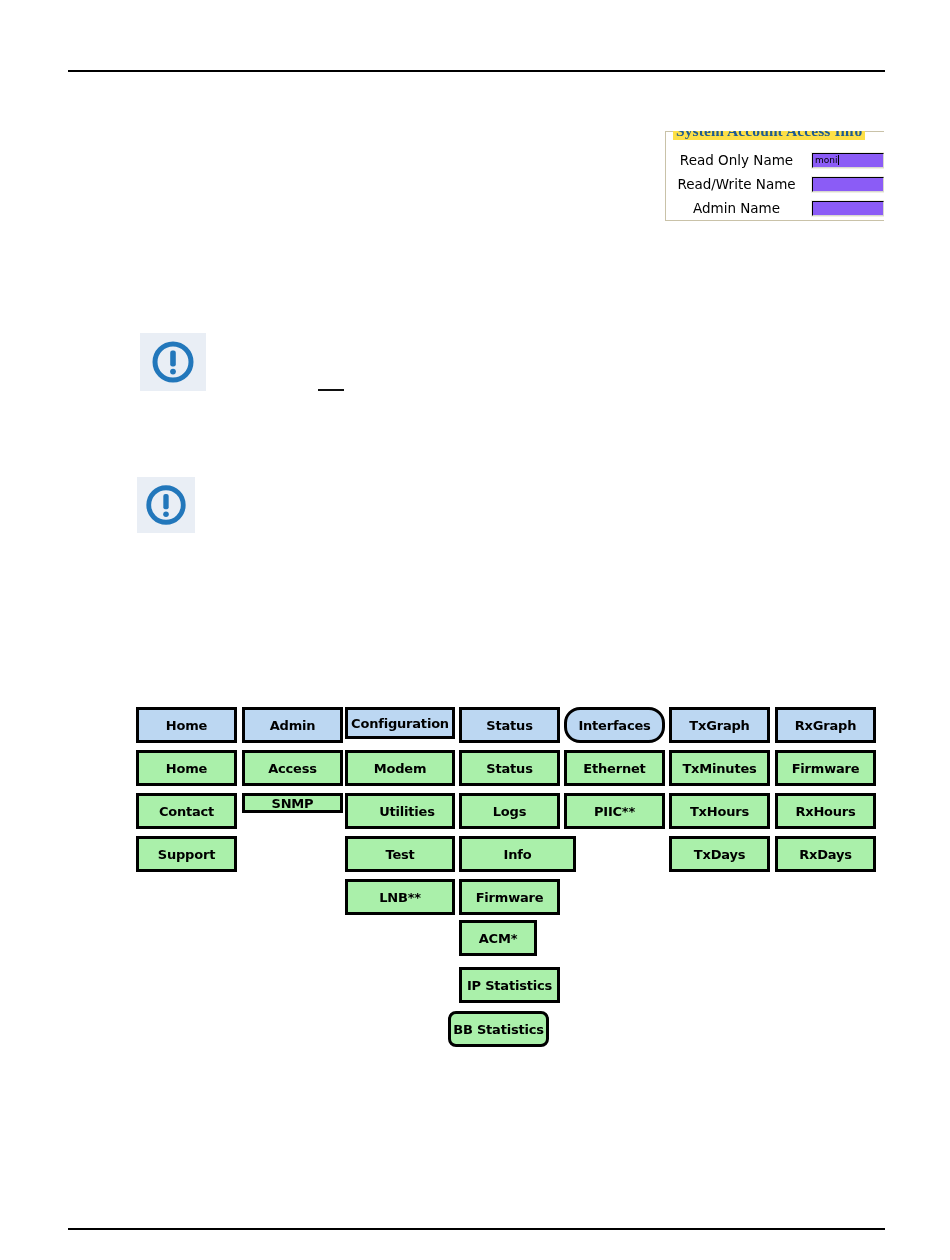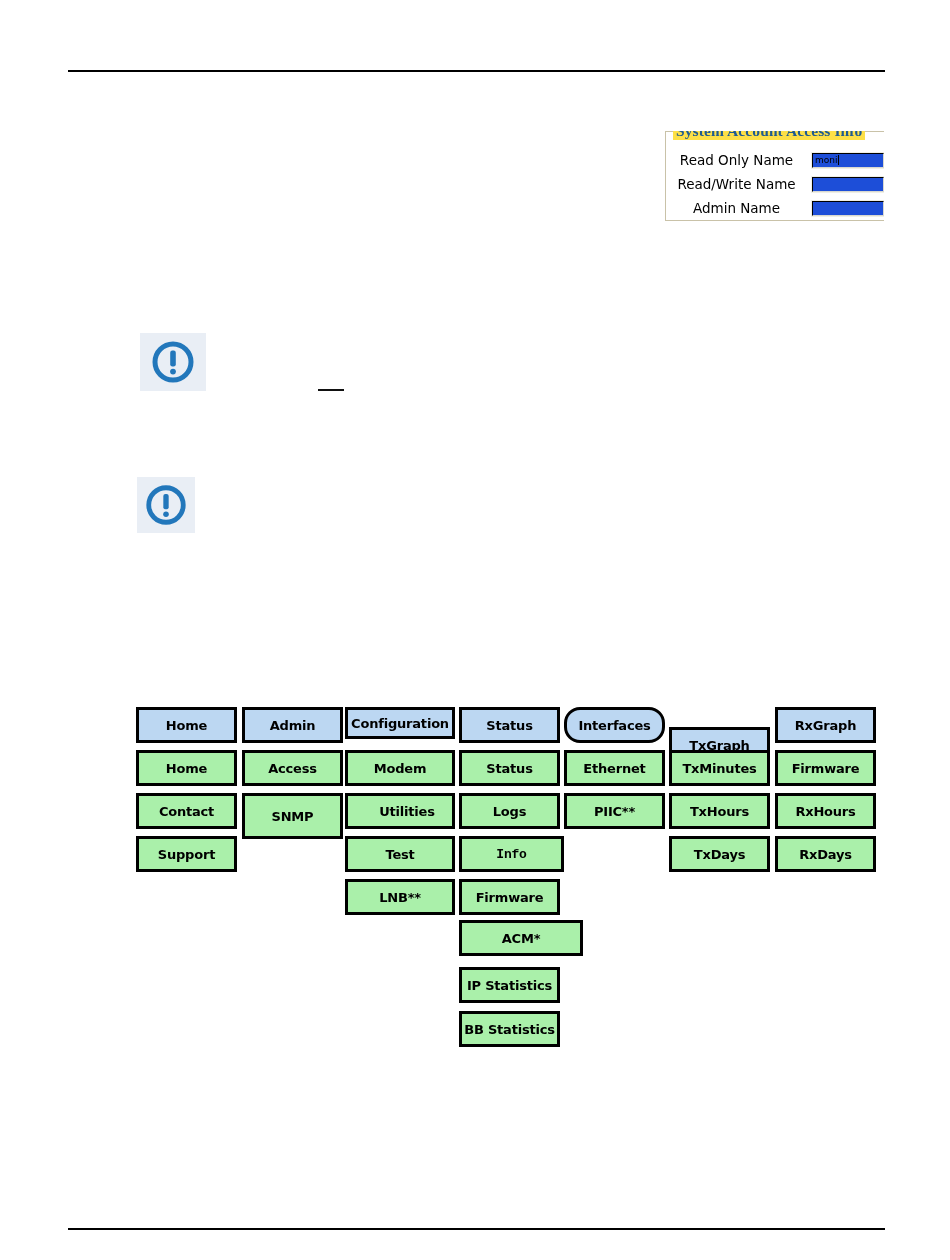--- a/index.html
+++ b/index.html
@@ -66,21 +66,21 @@
     padding-right: 5px;
     box-sizing: border-box;
     font-family: "DejaVu Sans", sans-serif;
     font-size: 13.5px;
     color: #000000;
     white-space: nowrap;
   }
   .field-input {
     width: 72px; height: 15px;
     box-sizing: border-box;
-    background: #1d4ed8;
+    background: #8b5cf6;
     border: 1px solid #7c7c7c;
     border-top-color: #000000;
     border-left-color: #000000;
     border-right-color: #d8d8d0;
     border-bottom-color: #d8d8d0;
     box-shadow: 0 0 0 1px #efefe6;
     font-family: "DejaVu Sans", sans-serif;
     font-size: 9px;
     color: #000000;
     display: flex;
@@ -189,38 +189,38 @@
 
 <div class="dash-mark"></div>
 
 <div id="grid">
     <div class="gbtn blue" style="left: 136px; top: 707px; width: 101px; height: 36px;">Home</div>
     <div class="gbtn green" style="left: 136px; top: 750px; width: 101px; height: 36px;">Home</div>
     <div class="gbtn green" style="left: 136px; top: 793px; width: 101px; height: 36px;">Contact</div>
     <div class="gbtn green" style="left: 136px; top: 836px; width: 101px; height: 36px;">Support</div>
     <div class="gbtn blue" style="left: 242px; top: 707px; width: 101px; height: 36px;">Admin</div>
     <div class="gbtn green" style="left: 242px; top: 750px; width: 101px; height: 36px;">Access</div>
-    <div class="gbtn green" style="left: 242px; top: 793px; width: 101px; height: 46px;">SNMP</div>
+    <div class="gbtn green" style="left: 242px; top: 793px; width: 101px; height: 20px;">SNMP</div>
     <div class="gbtn blue" style="left: 345px; top: 707px; width: 110px; height: 32px;">Configuration</div>
     <div class="gbtn green" style="left: 345px; top: 750px; width: 110px; height: 36px;">Modem</div>
     <div class="gbtn green" style="left: 345px; top: 793px; width: 110px; height: 36px; padding-left: 14px;">Utilities</div>
     <div class="gbtn green" style="left: 345px; top: 836px; width: 110px; height: 36px;">Test</div>
     <div class="gbtn green" style="left: 345px; top: 879px; width: 110px; height: 36px;">LNB**</div>
     <div class="gbtn blue" style="left: 459px; top: 707px; width: 101px; height: 36px;">Status</div>
     <div class="gbtn green" style="left: 459px; top: 750px; width: 101px; height: 36px;">Status</div>
     <div class="gbtn green" style="left: 459px; top: 793px; width: 101px; height: 36px;">Logs</div>
-    <div class="gbtn green" style="left: 459px; top: 836px; width: 105px; height: 36px; font-family: Liberation Mono, monospace;">Info</div>
+    <div class="gbtn green" style="left: 459px; top: 836px; width: 117px; height: 36px;">Info</div>
     <div class="gbtn green" style="left: 459px; top: 879px; width: 101px; height: 36px;">Firmware</div>
-    <div class="gbtn green" style="left: 459px; top: 920px; width: 124px; height: 36px;">ACM*</div>
+    <div class="gbtn green" style="left: 459px; top: 920px; width: 78px; height: 36px;">ACM*</div>
     <div class="gbtn green" style="left: 459px; top: 967px; width: 101px; height: 36px;">IP Statistics</div>
-    <div class="gbtn green" style="left: 459px; top: 1011px; width: 101px; height: 36px;">BB Statistics</div>
+    <div class="gbtn green" style="left: 448px; top: 1011px; width: 101px; height: 36px; border-radius: 8px;">BB Statistics</div>
     <div class="gbtn blue" style="left: 564px; top: 707px; width: 101px; height: 36px; border-radius: 16px;">Interfaces</div>
     <div class="gbtn green" style="left: 564px; top: 750px; width: 101px; height: 36px;">Ethernet</div>
     <div class="gbtn green" style="left: 564px; top: 793px; width: 101px; height: 36px;">PIIC**</div>
-    <div class="gbtn blue" style="left: 669px; top: 707px; width: 101px; height: 36px; margin-top: 20px;">TxGraph</div>
+    <div class="gbtn blue" style="left: 669px; top: 707px; width: 101px; height: 36px;">TxGraph</div>
     <div class="gbtn green" style="left: 669px; top: 750px; width: 101px; height: 36px;">TxMinutes</div>
     <div class="gbtn green" style="left: 669px; top: 793px; width: 101px; height: 36px;">TxHours</div>
     <div class="gbtn green" style="left: 669px; top: 836px; width: 101px; height: 36px;">TxDays</div>
     <div class="gbtn blue" style="left: 775px; top: 707px; width: 101px; height: 36px;">RxGraph</div>
     <div class="gbtn green" style="left: 775px; top: 750px; width: 101px; height: 36px;">Firmware</div>
     <div class="gbtn green" style="left: 775px; top: 793px; width: 101px; height: 36px;">RxHours</div>
     <div class="gbtn green" style="left: 775px; top: 836px; width: 101px; height: 36px;">RxDays</div>
   </div>
 
 </body></html>

